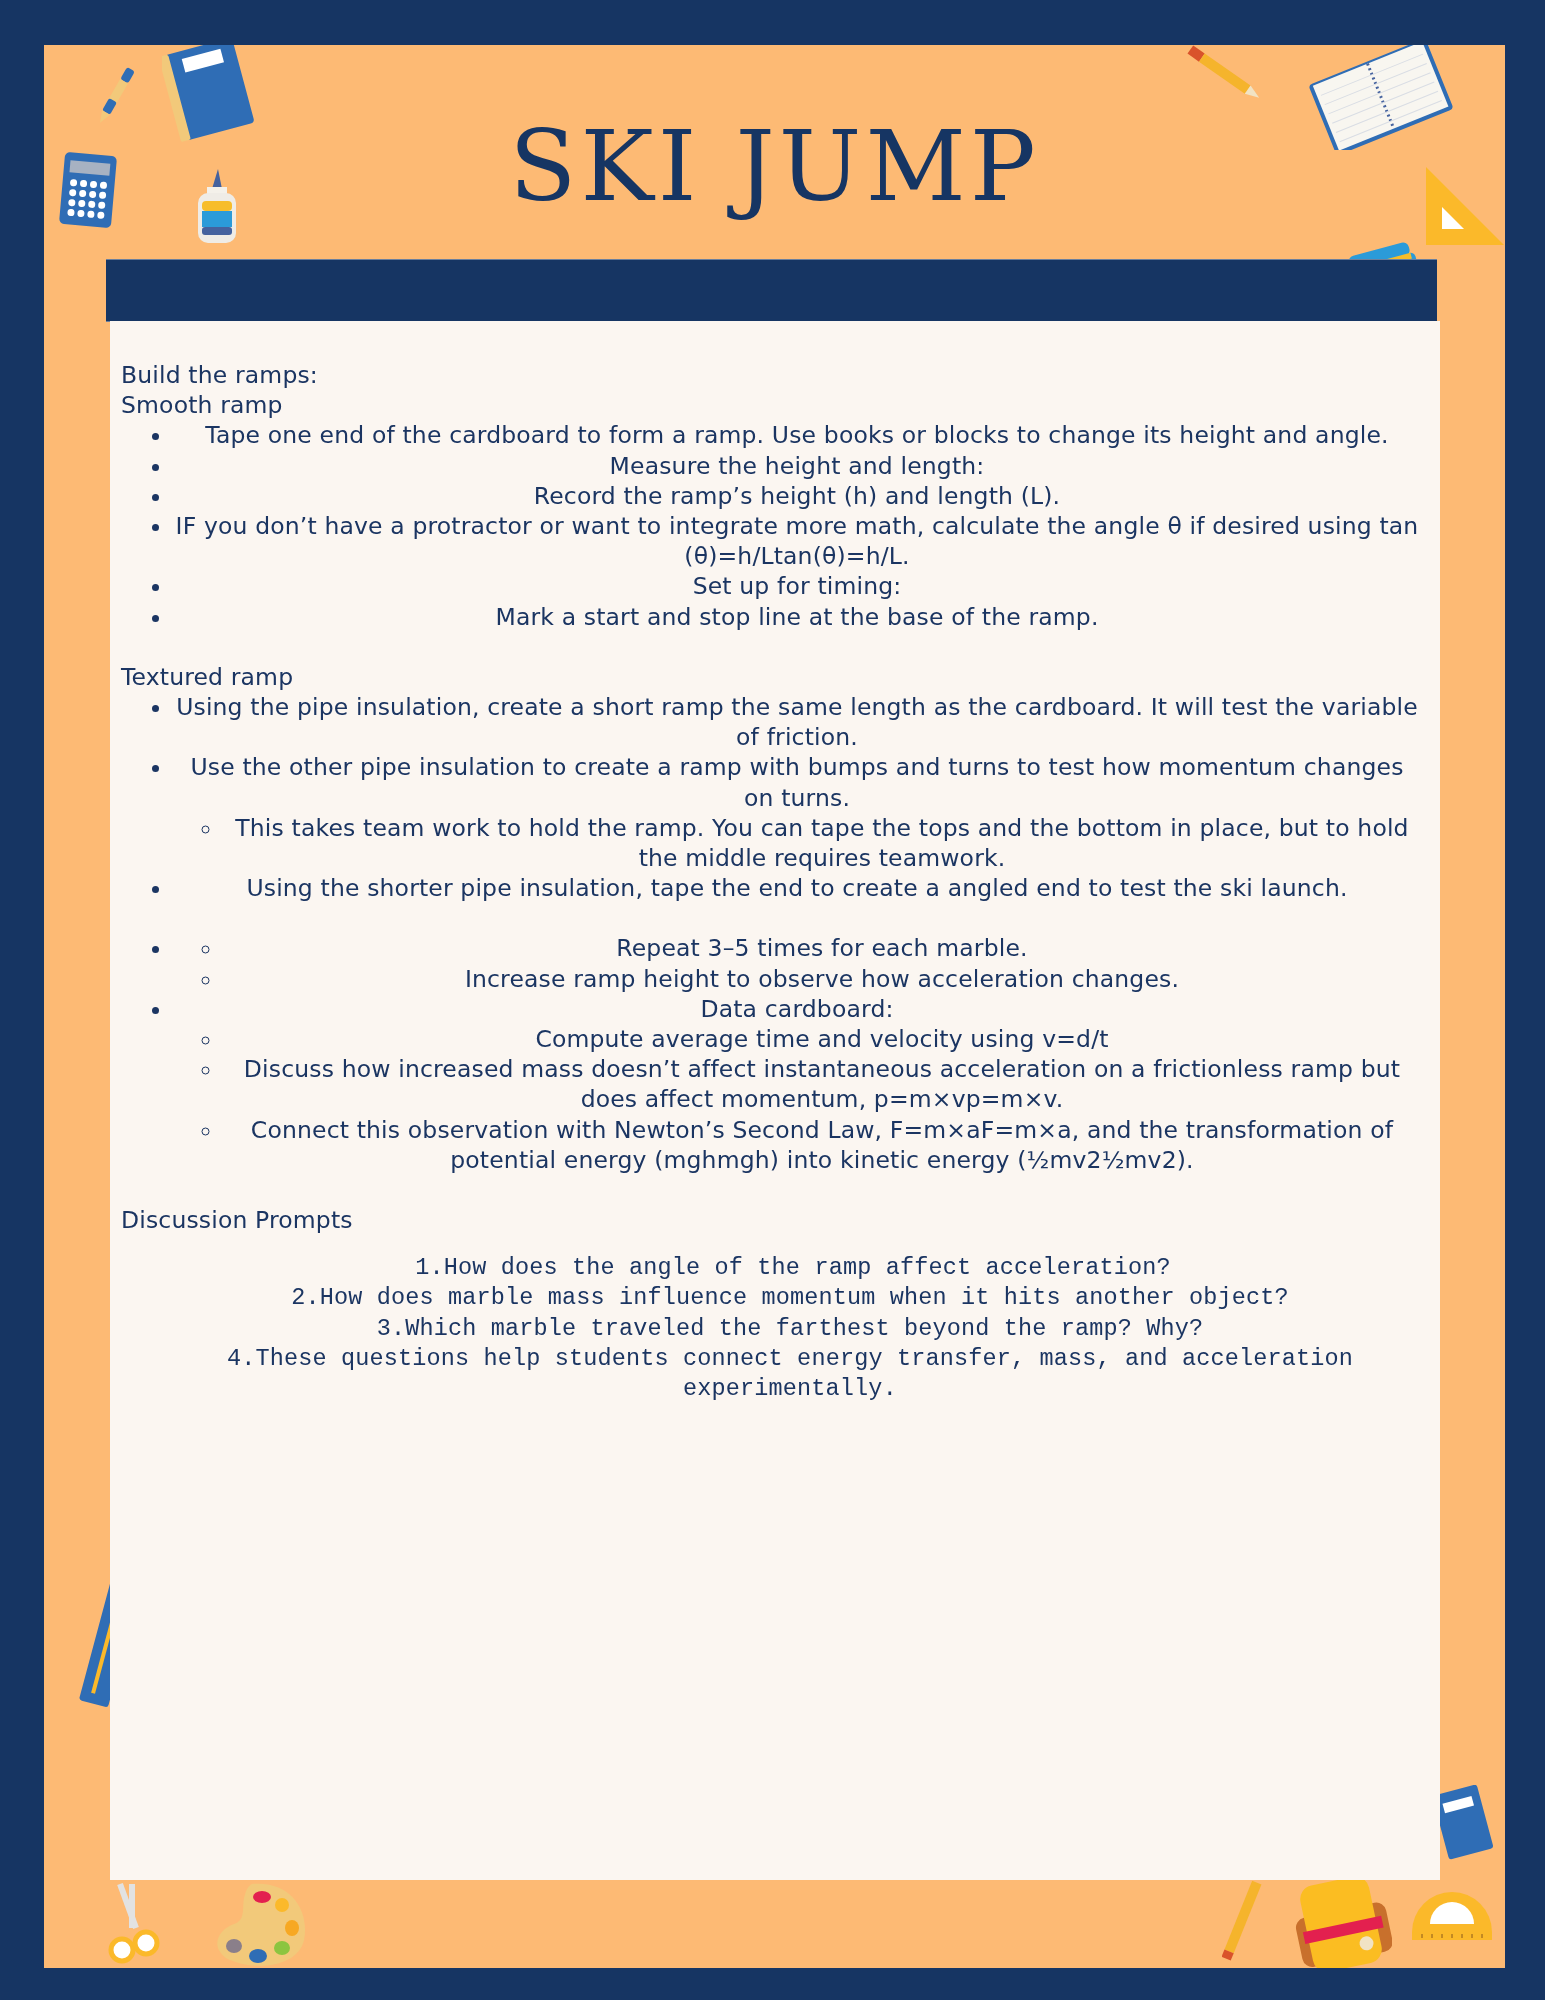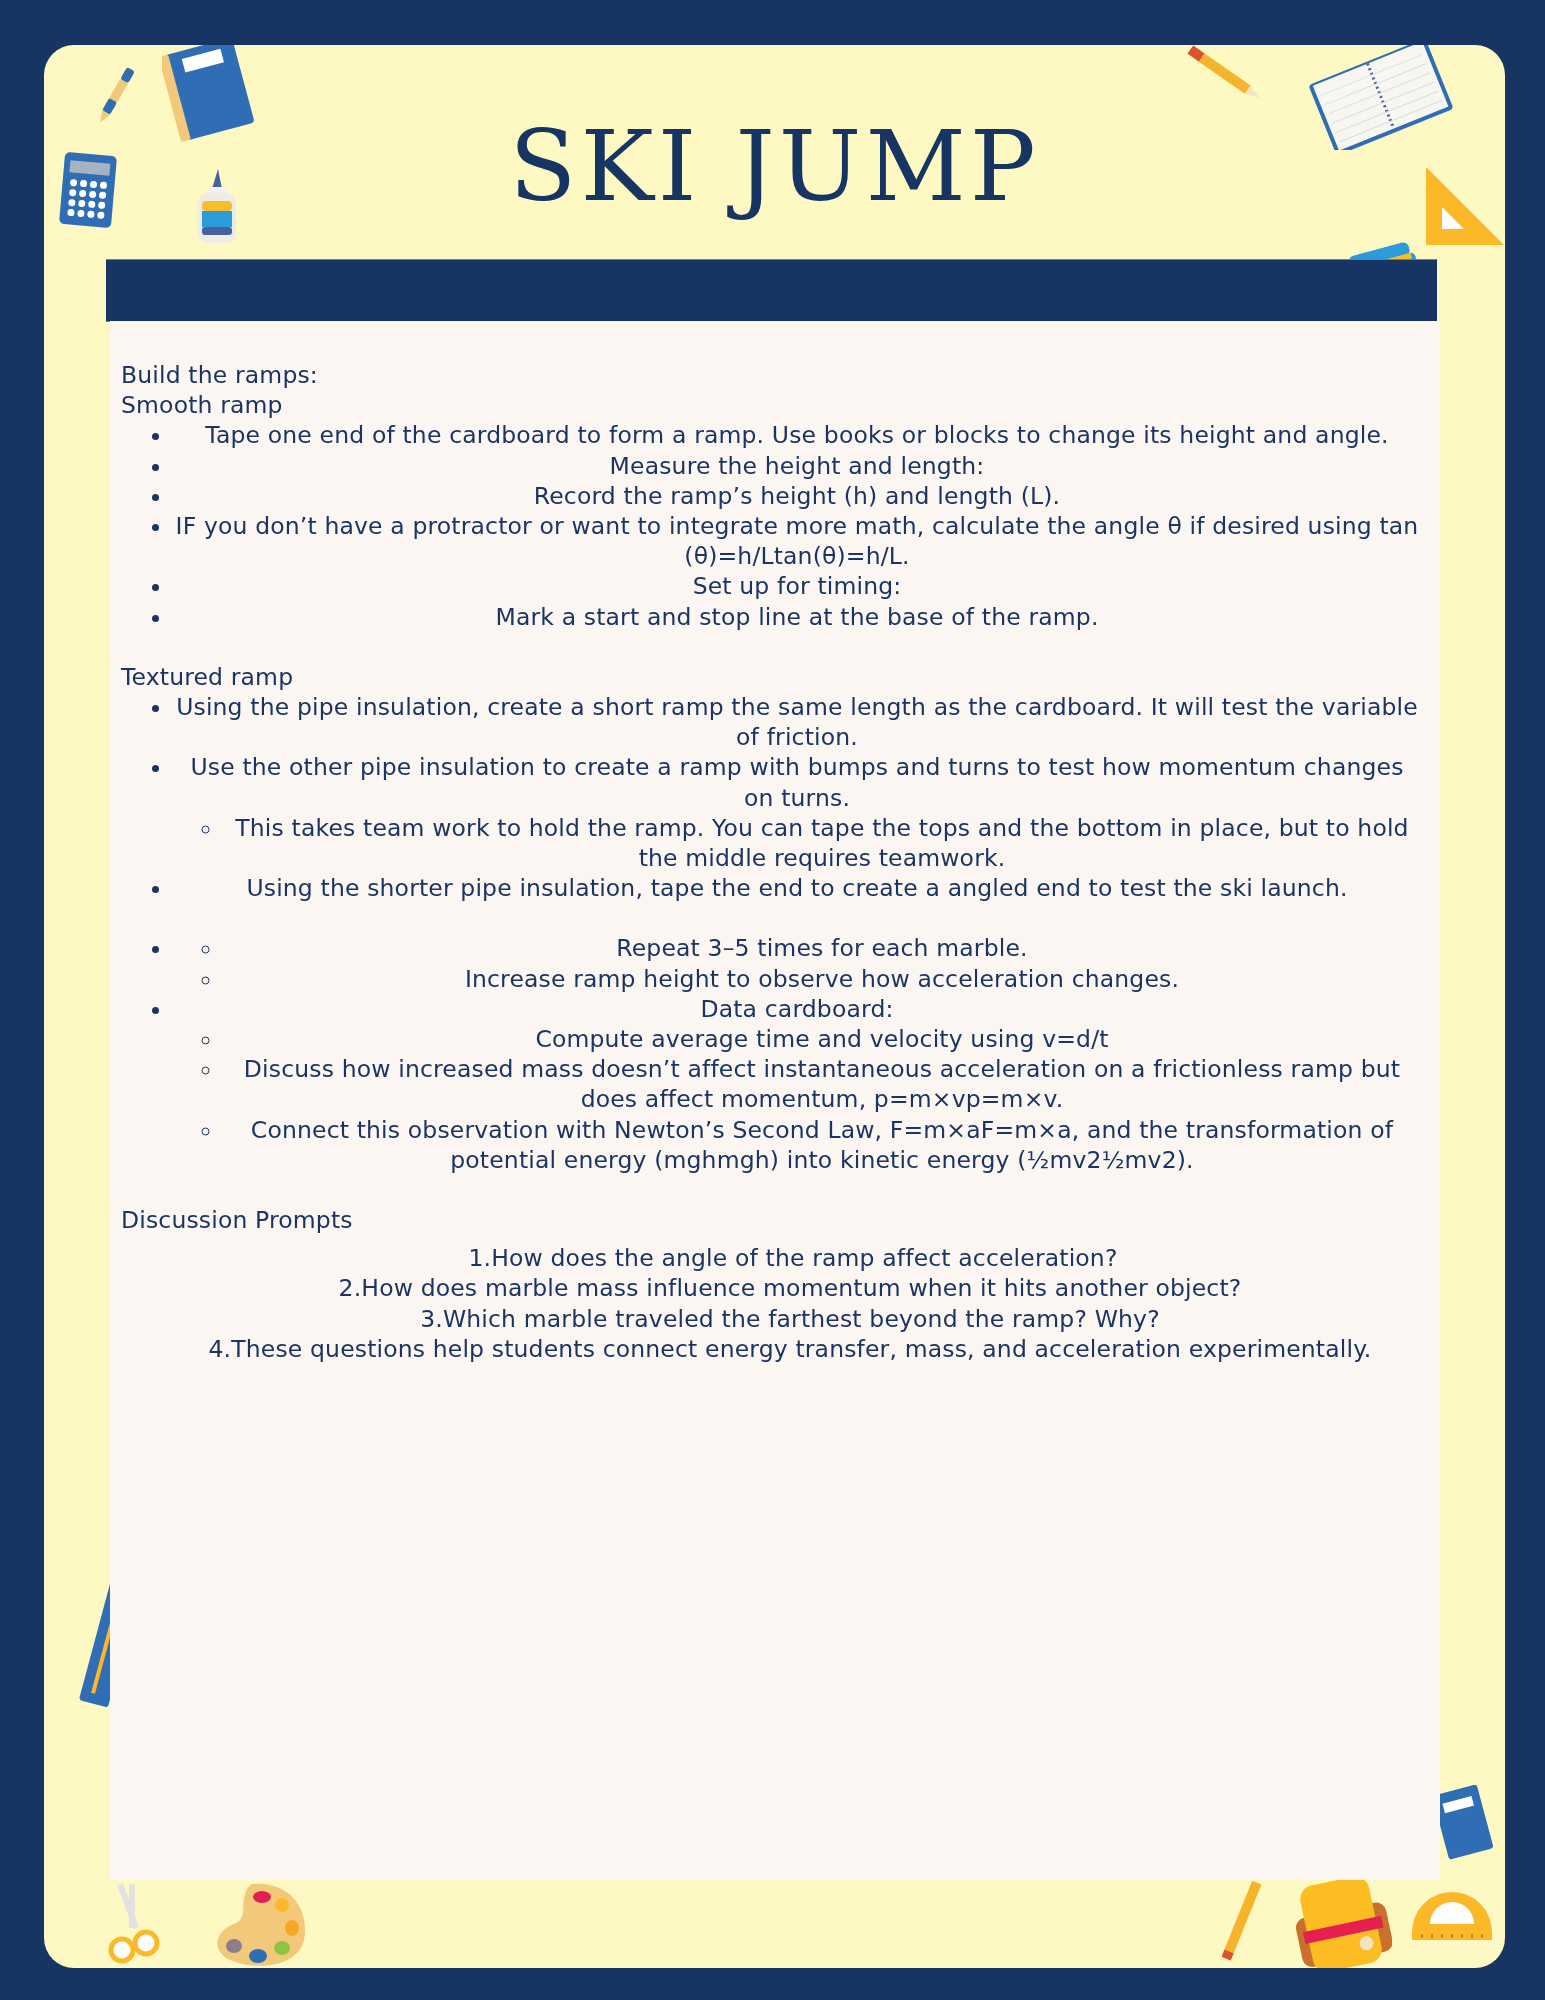--- a/index.html
+++ b/index.html
@@ -6,22 +6,21 @@
     body {
       width: 1545px; height: 2000px;
       background: #163563;
       position: relative;
       overflow: hidden;
       font-family: "Liberation Sans", sans-serif;
     }
     .page {
       position: absolute; left: 44px; top: 45px;
       width: 1461px; height: 1923px;
-      background: #fef9c3;
-      border-radius: 30px;
+      background: #fdba74;
     }
     .title {
       position: absolute; left: 0; right: 0; top: 72px;
       text-align: center;
       font-family: "DejaVu Serif", serif;
       font-size: 98px; letter-spacing: 4px;
       color: #163563; font-weight: normal;
       margin: 0; line-height: 1;
     }
     .header-bar {
@@ -41,21 +40,21 @@
       color: #1b3562;
       font-family: "DejaVu Sans", sans-serif;
       font-size: 23.5px; line-height: 30.2px;
       letter-spacing: 0.15px;
     }
     .content .h { text-underline-offset: 3px; }
     .content ul { margin: 0; padding-left: 52px; list-style: disc; }
     .content ul ul { padding-left: 50px; list-style: circle; }
     .content li { margin: 0; text-align: center; }
     .content .gap { height: 30px; }
-    .content ol { margin: 8px; padding-left: 0; list-style: none; }
+    .content ol { margin: 18px; padding-left: 0; list-style: none; font-family: Liberation Mono, monospace; }
     .content ol li { padding-left: 38px; }
     .content ol li.first { padding-left: 44px; }
 
     .deco { position: absolute; }
   </style>
 </head>
 <body>
 
 <div class="page">
 

